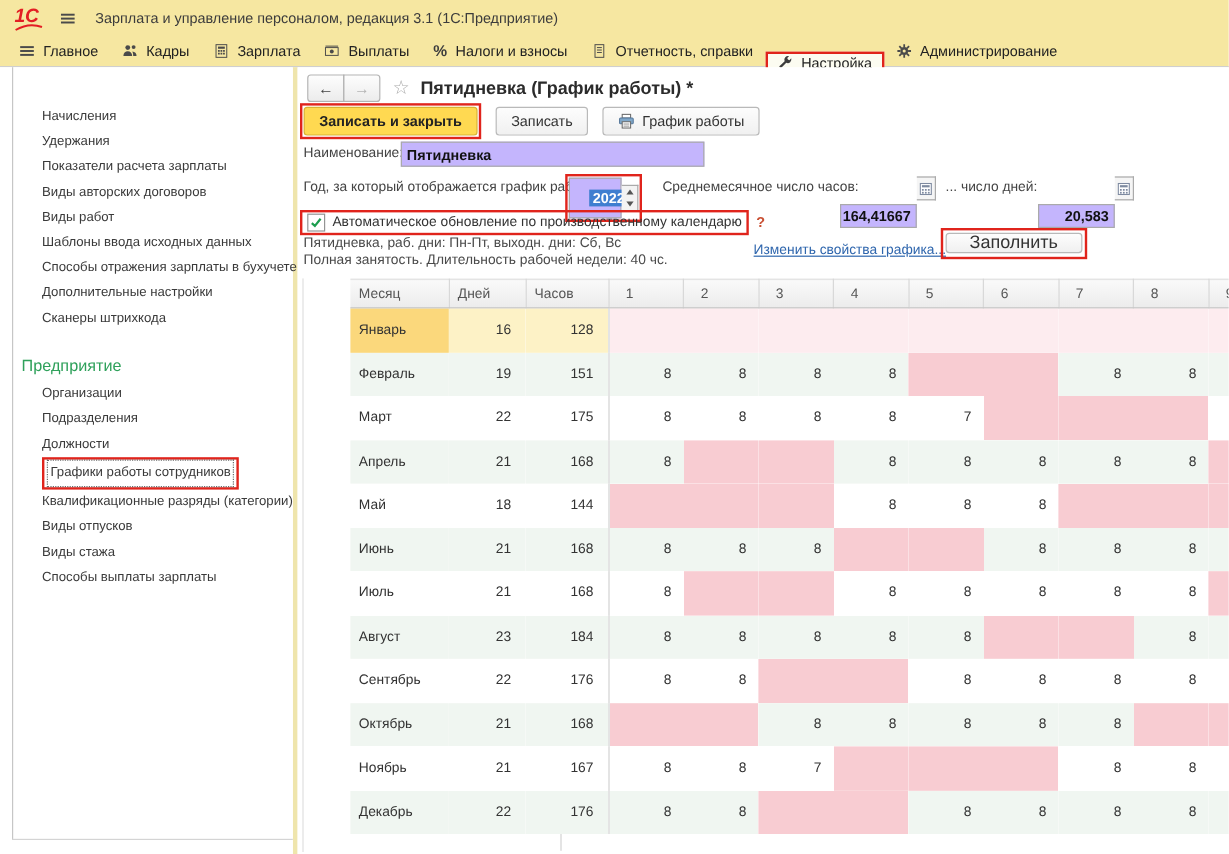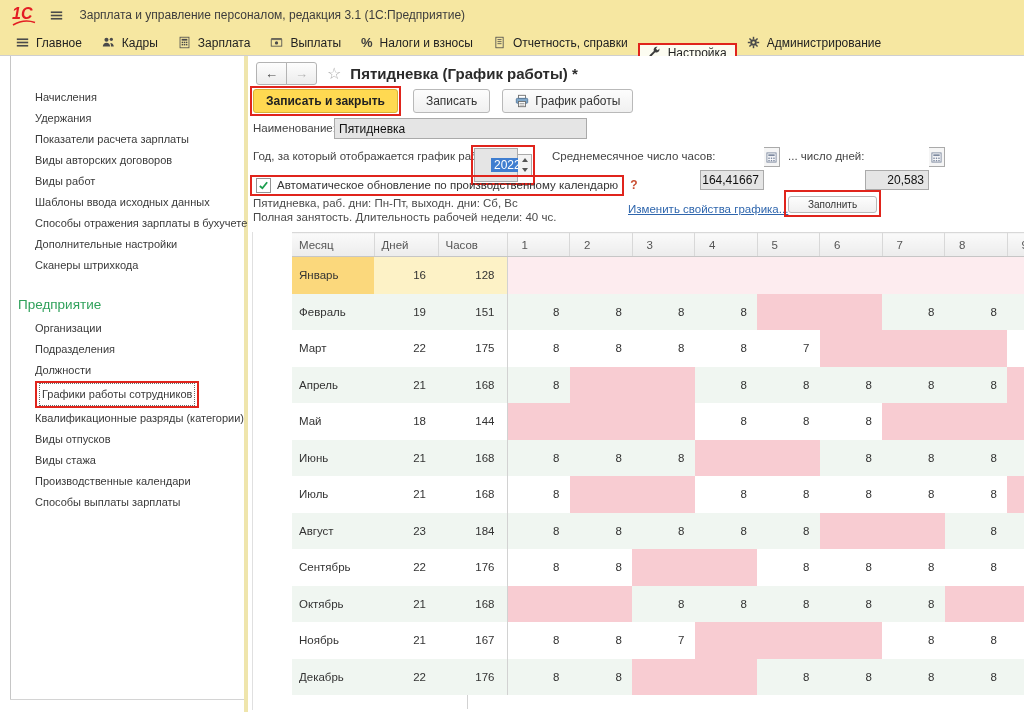--- a/index.html
+++ b/index.html
@@ -46,21 +46,21 @@
   .btnrow{position:absolute;left:0;top:31px;height:28px;display:flex;align-items:center;}
   .btn{display:inline-flex;align-items:center;gap:6px;height:24px;padding:0 12px;font-size:12px;color:#333;background:linear-gradient(#fdfdfd,#f0f0f0);border:1px solid #b9b9b9;border-radius:3px;cursor:pointer;font-family:inherit;}
   .btn-primary{background:#ffd951;border-color:#d9b234;font-weight:bold;color:#222;}
   .annot-wrap{display:inline-flex;align-items:center;border:2px solid #e0241c;padding:1px;}
   .btnrow .annot-wrap{margin-left:2px;}
   .btnrow .btn + .btn,.btnrow .annot-wrap + .btn{margin-left:12px;}
 
   .namerow{position:absolute;left:0;top:62px;height:22px;}
   .flabel{font-size:11.5px;color:#444;}
   .namerow .flabel{position:absolute;left:5px;top:4px;}
-  .input{display:inline-flex;align-items:center;height:19px;border:1px solid #aaa;background:#e5e5e5;font-size:12px;color:#111;padding:0 4px;box-sizing:border-box;}
+  .input{display:inline-flex;align-items:center;height:19px;border:1px solid #aaa;background:#c4b5fd;font-size:12px;color:#111;padding:0 4px;box-sizing:border-box;font-weight:bold;}
   .name-input{position:absolute;left:86px;top:0;width:253px;height:21px;}
 
   .yearrow{position:absolute;left:0;top:89px;height:26px;width:776px;}
   .yearrow .flabel{position:absolute;top:5px;}
   .lbl-year{left:5px;}
   .year-annot{position:absolute;left:223px;top:0;}
   .year-input{width:44px;height:20px;justify-content:flex-start;padding:16px;}
   .sel-text{background:#3f7ed0;color:#fff;padding:0 3px;font-size:12px;}
   .spinner{width:13px;height:20px;border:1px solid #aaa;border-left:none;display:inline-flex;flex-direction:column;background:#f3f3f3;cursor:pointer;}
   .spinner i{flex:1;display:flex;align-items:center;justify-content:center;}
@@ -76,21 +76,21 @@
 
   .checkrow{position:absolute;left:0;top:118px;height:22px;display:flex;align-items:center;}
   .check-annot{margin-left:2px;padding:1px 4px;display:inline-flex;align-items:center;gap:6px;}
   .checkbox{width:13px;height:13px;border:1px solid #949494;background:#fff;display:inline-flex;align-items:center;justify-content:center;cursor:pointer;}
   .chk-label{font-size:11.5px;color:#333;white-space:nowrap;}
   .help{margin-left:6px;font-size:12px;font-weight:bold;color:#c94f32;cursor:pointer;}
 
   .desc{position:absolute;left:5px;top:140px;font-size:11.5px;color:#4a4a4a;line-height:14px;white-space:nowrap;}
   .editlink{position:absolute;left:380px;top:147px;font-size:11.5px;color:#2f66ad;text-decoration:underline;cursor:pointer;white-space:nowrap;}
   .fill-annot{position:absolute;left:536px;top:134px;padding:2px;border:2px solid #e0241c;}
-  .fill-btn{height:17px;padding:0 19px;font-size:10px;}
+  .fill-btn{height:17px;padding:0 19px;font-size:15px;}
 
   
   .table-wrap{position:absolute;left:4px;top:176px;width:772px;height:478px;overflow:hidden;border-left:1px solid #e0e0e0;box-sizing:border-box;}
   table.sched{border-collapse:collapse;table-layout:fixed;width:771px;margin-left:39px;}
   .sched th{height:23px;background:linear-gradient(#fafafa,#ececec);border-right:1px solid #d8d8d8;border-bottom:1px solid #c6c6c6;border-top:1px solid #d8d8d8;font-weight:normal;font-size:11.5px;color:#555;text-align:left;padding:0 0 0 7px;}
   .sched th.num{padding-left:14px;}
   .sched td{height:36.5px;font-size:11.5px;color:#333;padding:0;overflow:hidden;white-space:nowrap;}
   .sched tbody tr:nth-child(even) td{background:#f0f6f1;}
   .sched td.c-month{padding-left:7px;}
   .sched td.c-num{text-align:right;padding-right:12px;}
@@ -240,21 +240,20 @@
         </ul>
       <div class="side-header">Предприятие</div>
       <ul class="side-list">
           <li>Организации</li>
           <li>Подразделения</li>
           <li>Должности</li>
           <li><span class="side-annot"><b>Графики работы сотрудников</b></span></li>
           <li>Квалификационные разряды (категории)</li>
           <li>Виды отпусков</li>
           <li>Виды стажа</li>
-          <li>Производственные календари</li>
           <li>Способы выплаты зарплаты</li>
         </ul>
     </div>
     <div class="sep"></div>
 
     <div class="content">
 
       <div class="navrow">
         <span class="navbtn back">←</span>
         <span class="navbtn fwd">→</span>

